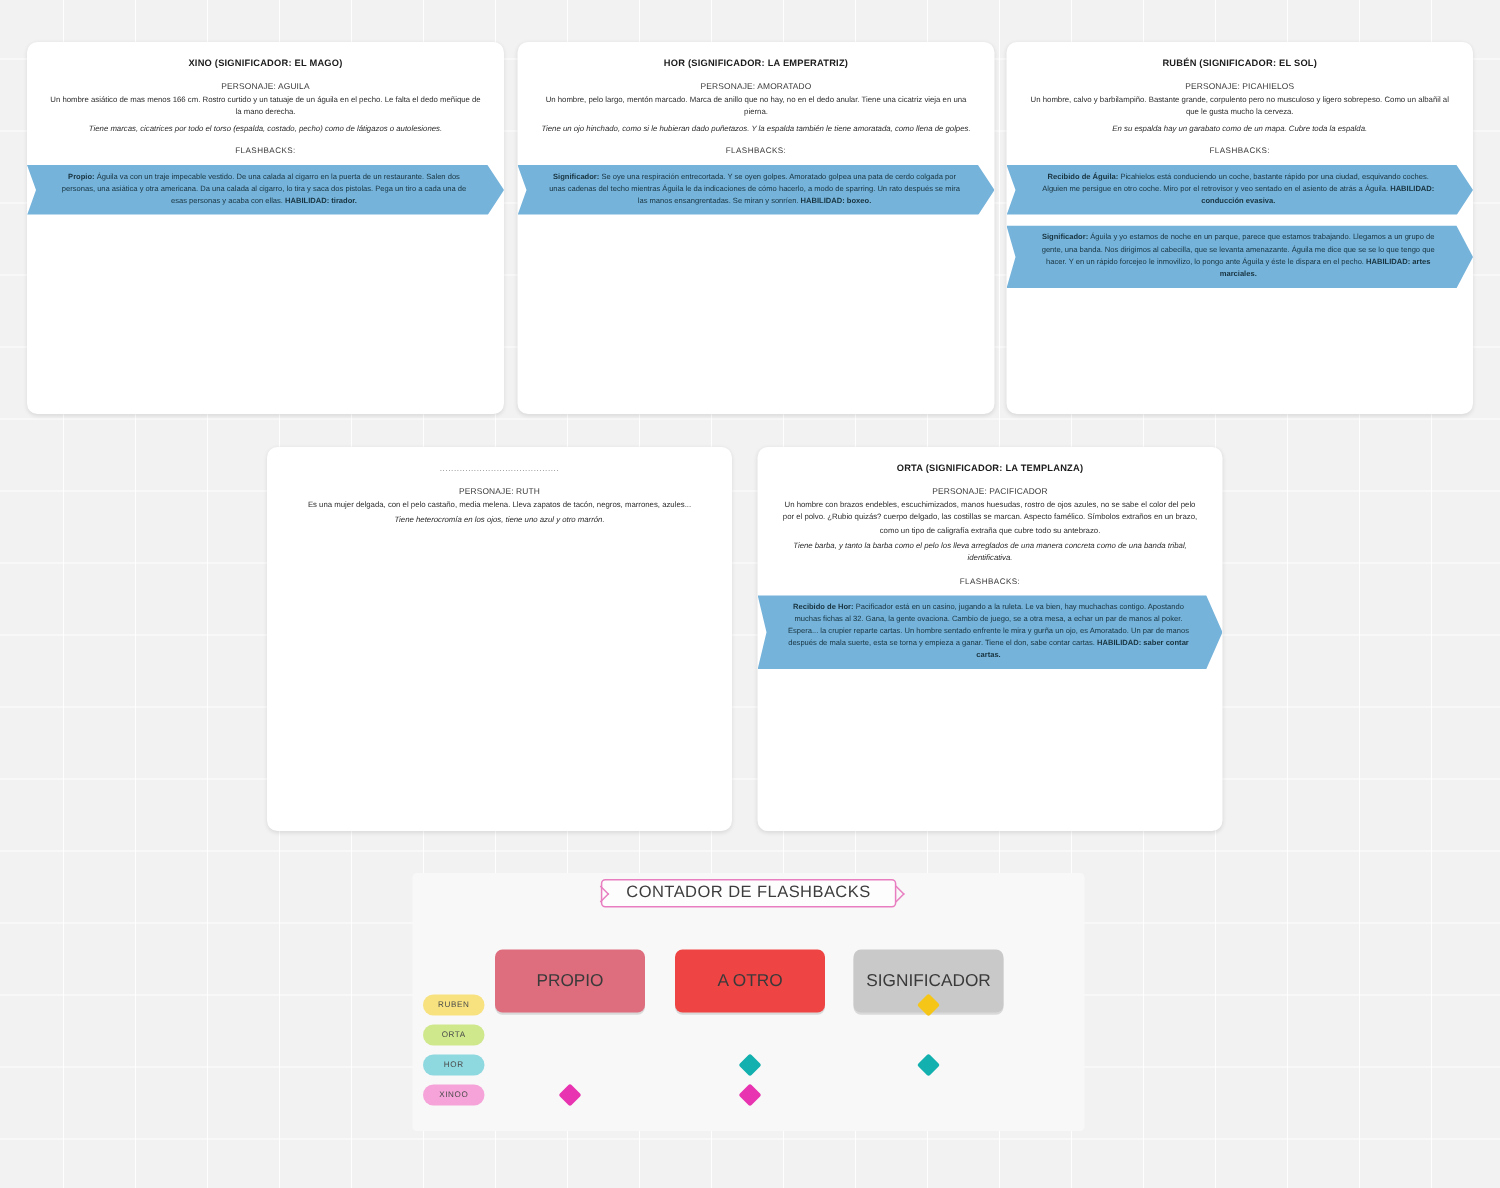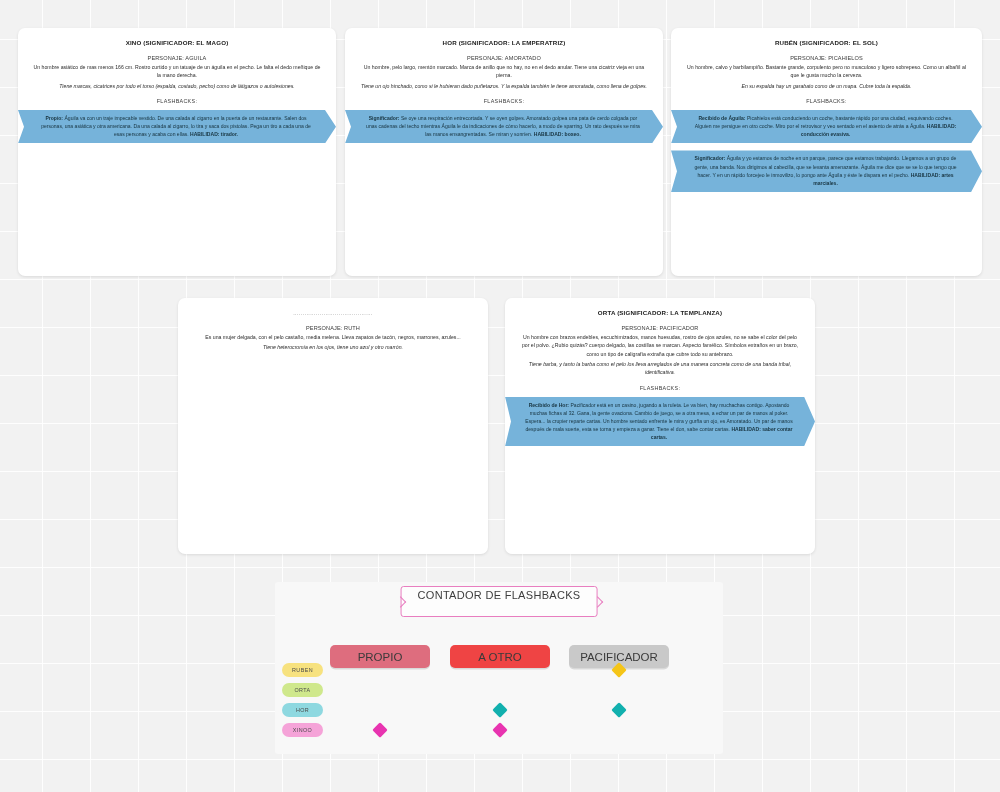--- a/index.html
+++ b/index.html
@@ -84,40 +84,39 @@
     position:absolute;
     left:275px;top:582px;width:448px;height:172px;
     background:#f8f8f8;
     border-radius:3px;
   }
   .ribbon{
     position:absolute;left:50%;top:4px;transform:translateX(-50%);
     border:1.2px solid #e87ec0;
     background:#fdfdfd;
     border-radius:3px;
-    padding:2px 16px 15px 16px;
+    padding:2px 16px 3px 16px;
     font-size:11px;
     color:#3d3d3d;
     letter-spacing:.3px;
     white-space:nowrap;
   }
   .ribbon:before,.ribbon:after{
     content:"";position:absolute;top:50%;width:7px;height:7px;
     border-top:1.2px solid #e87ec0;border-right:1.2px solid #e87ec0;
   }
   .ribbon:before{left:-5px;transform:translateY(-50%) rotate(45deg);}
   .ribbon:after{right:-5px;transform:translateY(-50%) rotate(45deg);}
 
   .colhead{
     position:absolute;top:51px;
-    height:23px;border-radius:5px;
+    height:42px;border-radius:5px;
     display:flex;align-items:center;justify-content:center;
     font-size:11.5px;color:#3a3a3a;
     box-shadow:0 1.5px 0 rgba(0,0,0,.12);
-    margin-top:12px;
   }
   .rowtag{
     position:absolute;left:7px;
     width:41px;height:14px;border-radius:8px;
     display:flex;align-items:center;justify-content:center;
     font-size:5.4px;color:#4a4a4a;letter-spacing:.4px;
   }
   .diamond{
     position:absolute;
     width:11px;height:11px;
@@ -187,21 +186,21 @@
 <div id="counter">
   <div class="ribbon" style="border-color: rgb(232, 126, 192);">CONTADOR DE FLASHBACKS</div>
 
   <div class="colhead" style="left: 55px; width: 100px; background: rgb(222, 109, 126);">
       <span>PROPIO</span>
     </div>
   <div class="colhead" style="left: 175px; width: 100px; background: #ef4444;">
       <span>A OTRO</span>
     </div>
   <div class="colhead" style="left: 294px; width: 100px; background: rgb(201, 201, 201);">
-      <span>PACIFICADOR</span>
+      <span>SIGNIFICADOR</span>
     </div>
 
   <div class="rowtag" style="top: 81px; background: rgb(247, 226, 127);">
     <span>RUBEN</span>
     </div>
   <div class="rowtag" style="top: 101px; background: rgb(207, 232, 140);">
     <span>ORTA</span>
     </div>
   <div class="rowtag" style="top: 121px; background: rgb(142, 216, 224);">
     <span>HOR</span>

